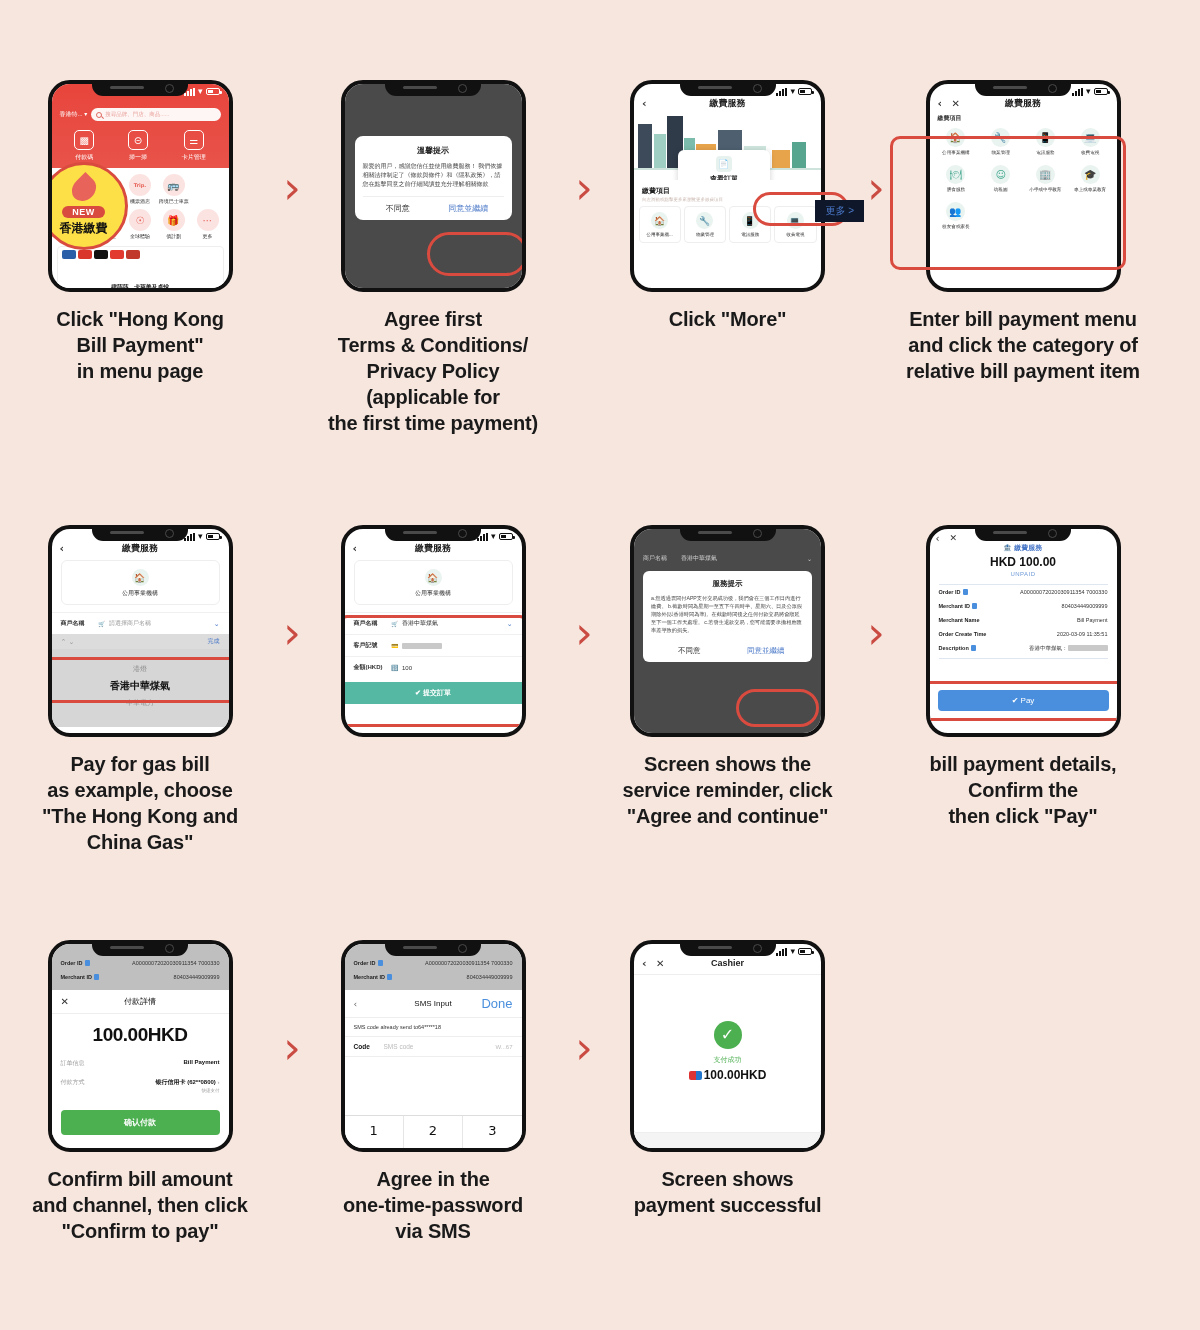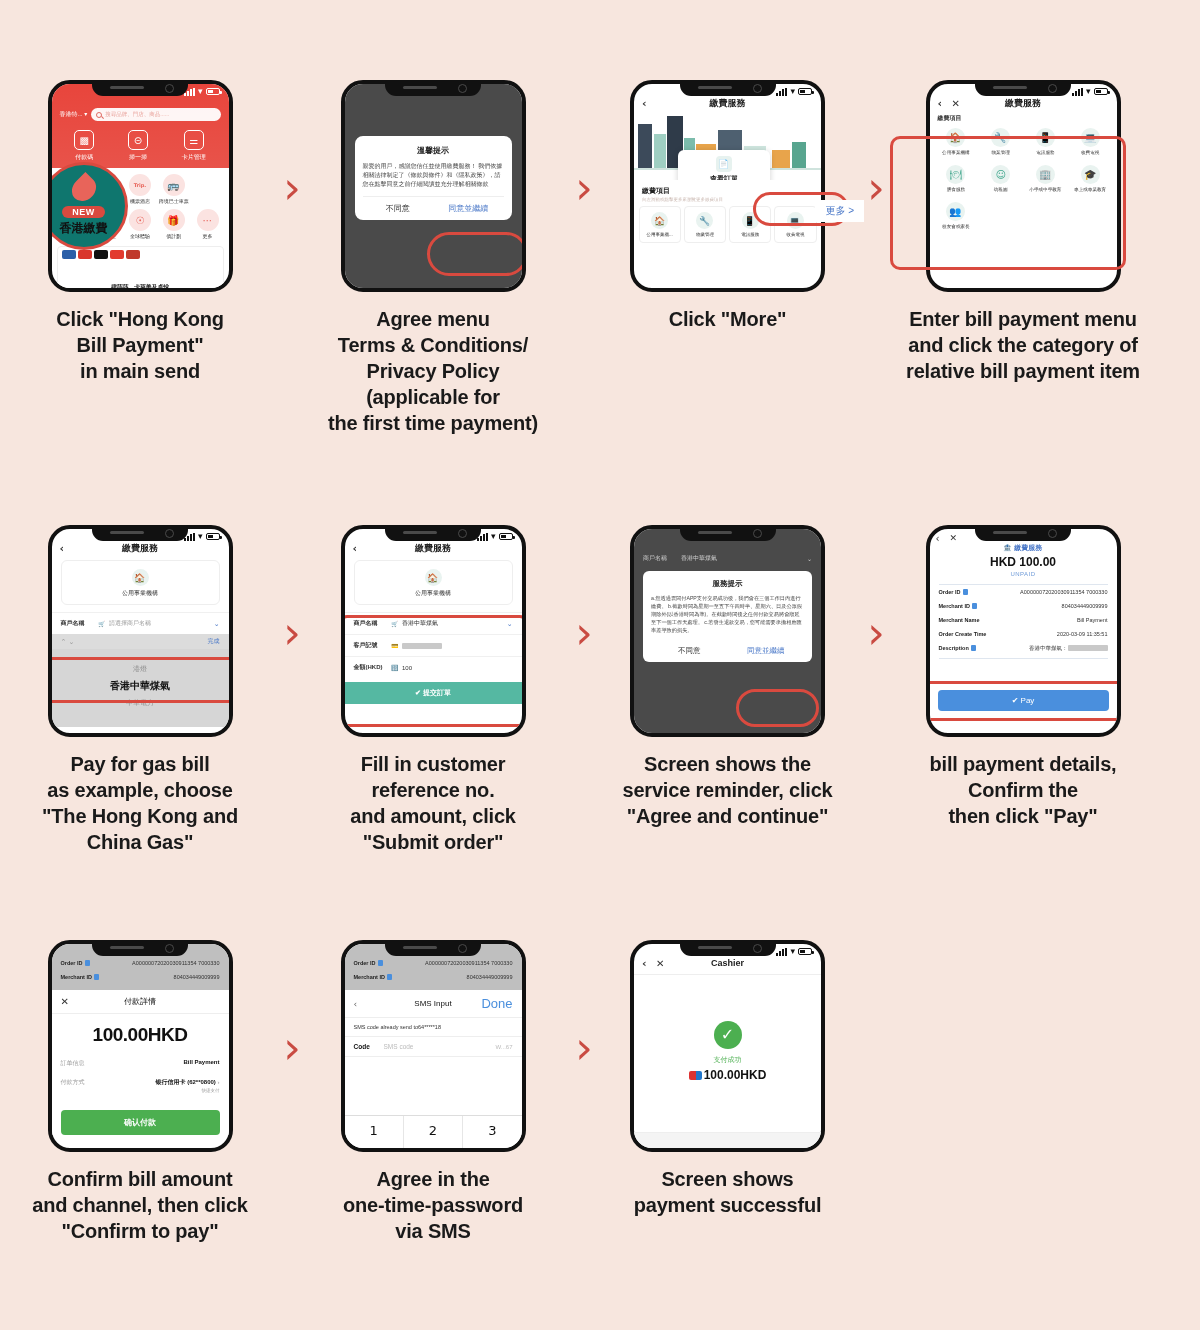--- a/index.html
+++ b/index.html
@@ -107,21 +107,21 @@
       font-family:"DejaVu Sans",sans-serif;}
   .p1-grid .gl{font-size:5px;color:#333;line-height:6px;}
   .p1-grid .tag{position:absolute;top:-2px;left:4px;background:#e8453c;color:#fff;
       font-size:3.5px;border-radius:2px;padding:0 2px;}
   .p1-banner{margin:2px 5px 0;border:1px solid #eee;border-radius:4px;overflow:hidden;background:#fff;}
   .p1-banner .brands{display:flex;gap:2px;padding:3px 4px 1px;align-items:center;}
   .p1-banner .brands i{display:block;width:14px;height:9px;border-radius:2px;}
   .p1-banner .cap{font-size:6px;font-weight:bold;color:#222;padding:0 4px 1px;}
   .bubble {
     position:absolute; left:-12px; top:78px; width:88px;height:88px;border-radius:50%;
-    background:#0f766e;border:3px solid #d94a3f;z-index:30;
+    background:#fde047;border:3px solid #d94a3f;z-index:30;
     display:flex;flex-direction:column;align-items:center;justify-content:center;
   }
   .bubble .drop{width:22px;height:26px;background:#e8645a;
      border-radius:0 50% 50% 50%; transform:rotate(45deg); margin-bottom:4px;}
   .bubble .new{background:#d94a3f;color:#fff;font-size:9px;font-weight:bold;
      border-radius:8px;padding:1px 10px;letter-spacing:.5px;}
   .bubble .zh{font-size:12px;font-weight:bold;color:#111;margin-top:2px;}
 
   
   .dim { position:absolute;inset:0;background:#4a4a4a; }
@@ -149,21 +149,21 @@
   .pop{
     position:absolute;left:44px;top:42px;width:92px;background:#fff;border-radius:6px;
     box-shadow:0 1px 6px rgba(0,0,0,.18);padding:6px 0 5px;text-align:center;z-index:6;
   }
   .pop .pi{width:16px;height:16px;margin:0 auto 2px;border-radius:4px;background:#e7f2ef;
      display:flex;align-items:center;justify-content:center;font-size:9px;color:#3fa68c;
      font-family:"DejaVu Sans",sans-serif;}
   .pop .pl{font-size:7px;color:#222;font-weight:bold;}
   .sec-title{font-size:7px;font-weight:bold;color:#222;padding:6px 8px 0;}
   .sec-sub{font-size:4.5px;color:#cbb9b2;padding:1px 8px 4px;}
-  .more-btn{position:absolute;right:-14px;top:120px;background:#ffffff;color:#4a78c8;
+  .more-btn{position:absolute;right:-14px;top:120px;background:#0f172a;color:#4a78c8;
      font-size:10px;padding:4px 10px;z-index:25;}
   .cat-row{display:flex;padding:0 3px;}
   .cat{flex:1;border:1px solid #eee;border-radius:4px;margin:0 1.5px;padding:5px 0 4px;text-align:center;}
   .cat .ci{width:17px;height:17px;border-radius:50%;background:#e9f3f0;margin:0 auto 3px;
      display:flex;align-items:center;justify-content:center;font-size:9px;color:#3fa68c;
      font-family:"DejaVu Sans",sans-serif;}
   .cat .cl{font-size:4.5px;color:#333;line-height:6px;}
 
   
   .menu-lbl{font-size:6px;color:#333;padding:6px 8px 3px;font-weight:bold;}
@@ -374,21 +374,21 @@
         </div>
         <div class="bubble">
           <div class="drop"></div>
           <div class="new">NEW</div>
           <div class="zh">香港繳費</div>
         </div>
       </div>
       <div class="cap">
         <div>Click "Hong Kong</div>
         <div>Bill Payment"</div>
-        <div>in main send</div>
+        <div>in menu page</div>
       </div>
     </div>
     <div class="arrow" style="left:272px; top:85px;">›</div>
 
     <div class="step c2">
       <div class="phone">
         <div class="notch"></div>
         <div class="scr">
           <div class="dim"></div>
           <div class="dialog">
@@ -396,21 +396,21 @@
             <div class="db">親愛的用戶，感謝您信任並使用繳費服務！ 我們依據相關法律制定了《條款與條件》和《隱私政策》，請您在點擊同意之前仔細閱讀並充分理解相關條款</div>
             <div class="dactions">
               <div class="dno">不同意</div>
               <div class="dyes">同意並繼續</div>
             </div>
           </div>
           <div class="hl-round" style="left:82px;top:148px;right:-6px;height:44px;"></div>
         </div>
       </div>
       <div class="cap">
-        <div>Agree menu</div>
+        <div>Agree first</div>
         <div>Terms &amp; Conditions/</div>
         <div>Privacy Policy</div>
         <div>(applicable for</div>
         <div>the first time payment)</div>
       </div>
     </div>
     <div class="arrow" style="left:564px; top:85px;">›</div>
 
     <div class="step c3">
       <div class="phone wide">
@@ -649,26 +649,20 @@
             <div class="fl">金額(HKD)</div>
             <div class="fv">
                 <span style="color:#bbb">🔢</span>
               <span>100</span>
               </div>
           </div>
           <div class="submit-btn">✔ 提交訂單</div>
           <div class="hl-rect" style="left:-6px;top:86px;right:-6px;height:112px;border-radius:8px;"></div>
         </div>
       </div>
-      <div class="cap">
-        <div>Fill in customer</div>
-        <div>reference no.</div>
-        <div>and amount, click</div>
-        <div>"Submit order"</div>
-      </div>
     </div>
     <div class="arrow" style="left:564px; top:85px;">›</div>
 
     <div class="step c3">
       <div class="phone wide">
         <div class="notch"></div>
         <div class="scr">
           <div class="dim"></div>
           <div style="position:absolute;left:0;right:0;top:20px;display:flex;align-items:center;
               padding:5px 9px;font-size:6px;color:#cfcfcf;">

